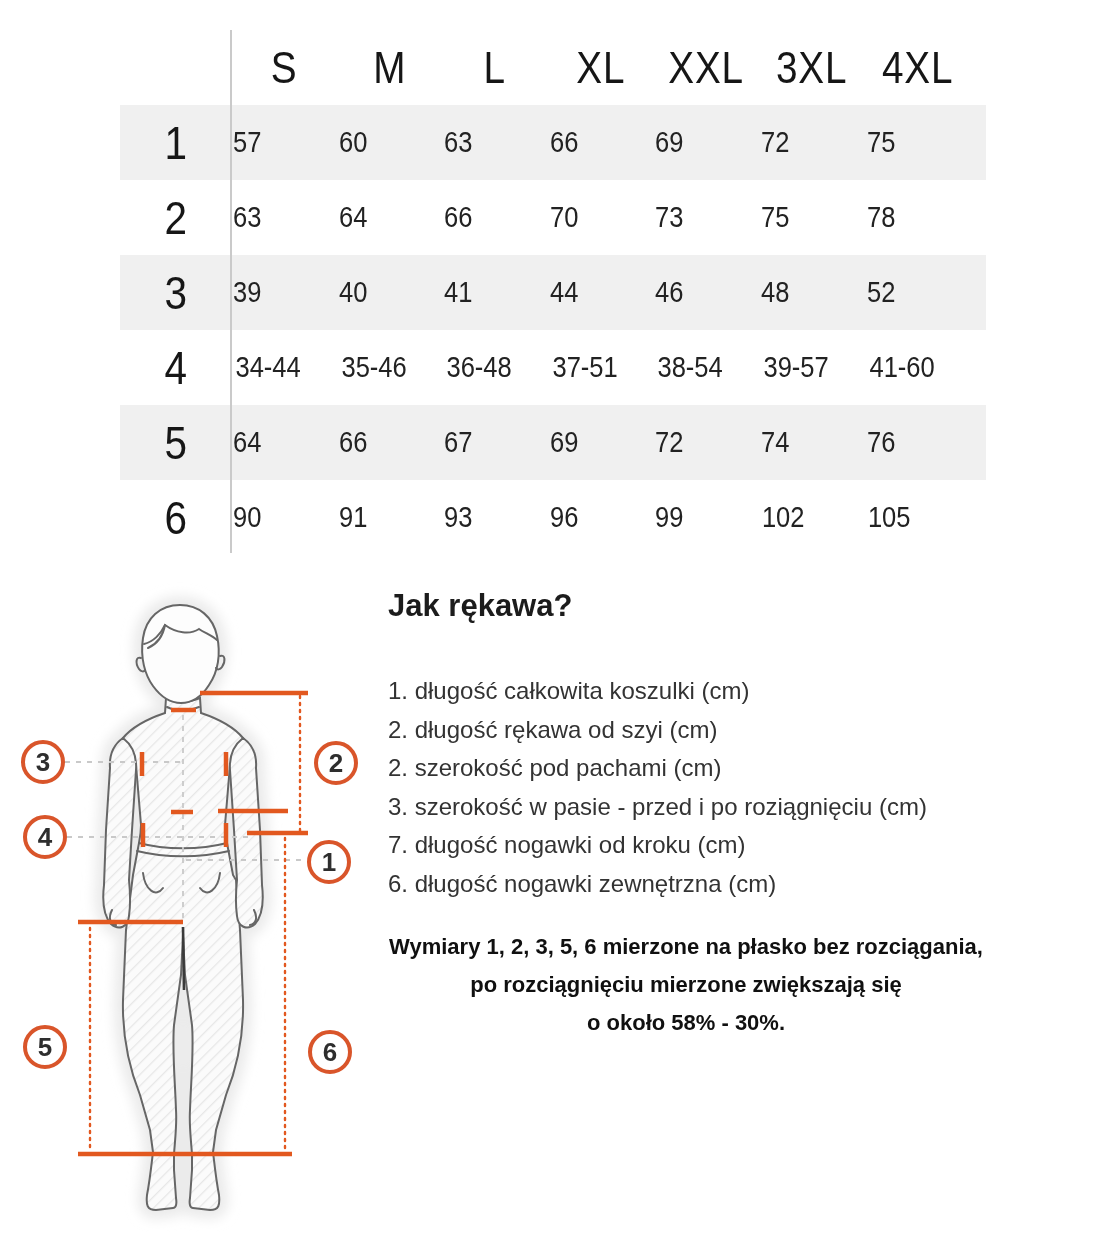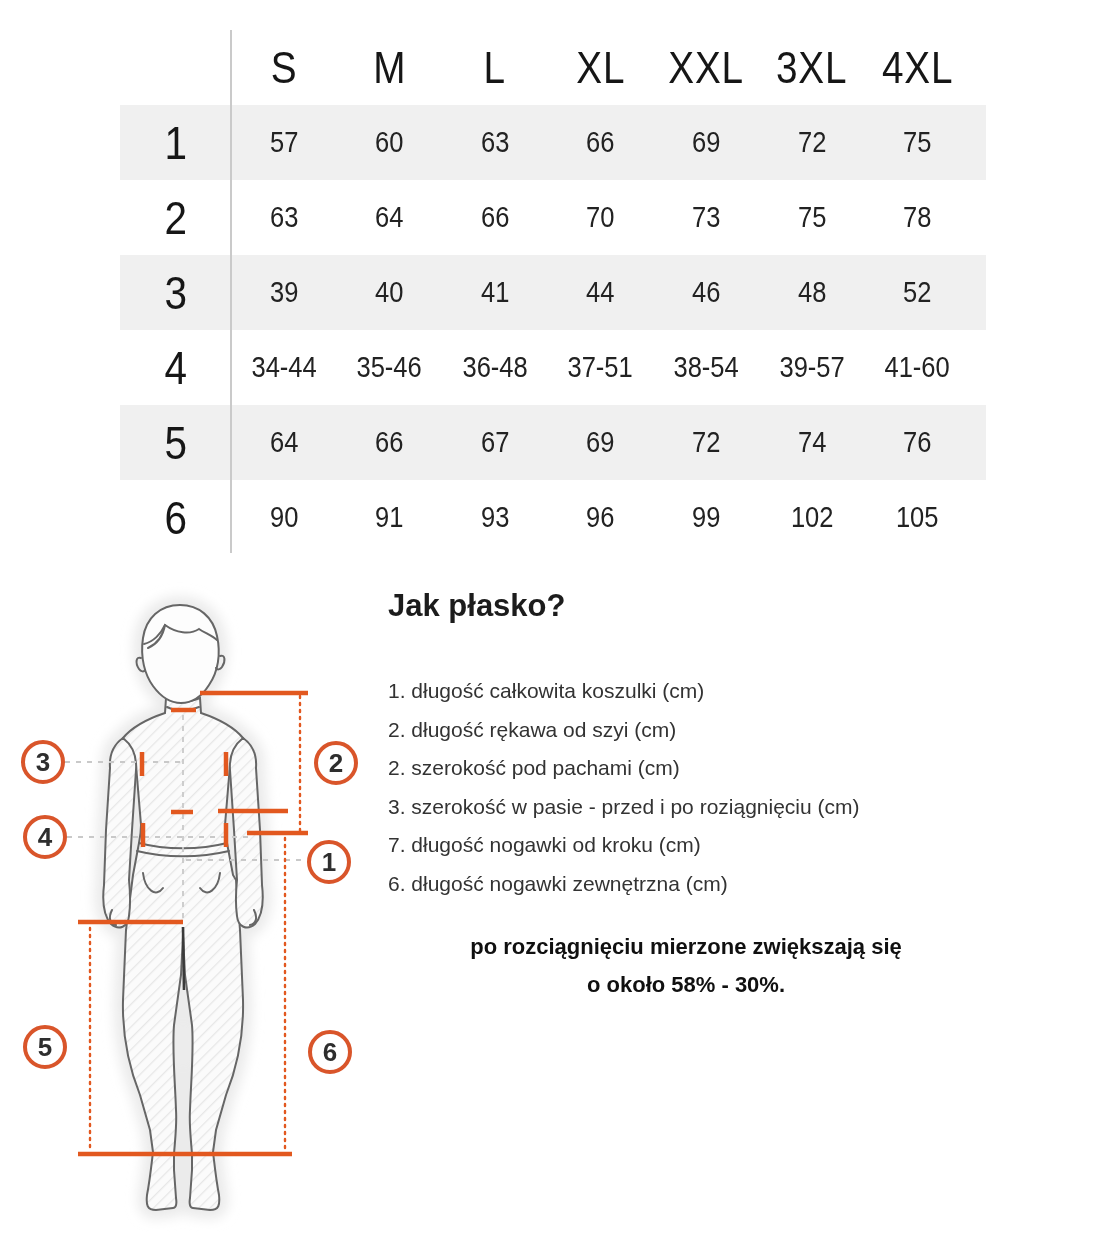--- a/index.html
+++ b/index.html
@@ -21,21 +21,21 @@
   }
   .t-row.striped { background:#f0f0f0; }
   .t-head-cell {
     text-align:center; font-size:44px; font-weight:400; color:#161616;
     letter-spacing:1px;
   }
   .t-label-cell {
     text-align:center; font-size:46px; font-weight:400; color:#161616;
   }
   .t-val-cell {
-    text-align:center; font-size:29px; font-weight:400; color:#222222;
+    text-align:left; font-size:29px; font-weight:400; color:#222222;
   }
   .cond { display:inline-block; transform:scaleX(0.88); }
   .v-divider {
     position:absolute; left:230px; top:30px; width:2px; height:523px;
     background:#cacaca;
   }
 
   
   .measure-figure { position:absolute; left:0; top:580px; width:380px; height:655px; }
   .measure-figure svg { position:absolute; left:0; top:0; }
@@ -45,21 +45,21 @@
     border:4px solid #d9552a;
     display:flex; align-items:center; justify-content:center;
     font-size:26px; font-weight:700; color:#2e2e2e;
   }
 
   
   .measure-text { position:absolute; left:388px; top:588px; width:715px; }
   .mt-title { font-size:31px; font-weight:800; color:#1c1c1c; }
   .m-list { margin-top:48px; }
   .m-item {
-    font-size:21px; font-weight:400; color:#333333;
+    font-size:24px; font-weight:400; color:#333333;
     line-height:38.5px; white-space:nowrap;
   }
   .m-note {
     position:absolute; left:366px; top:928px; width:640px;
     text-align:center; font-size:22px; font-weight:700; color:#101010;
     line-height:38px;
   }
 </style>
 </head>
 <body>
@@ -231,29 +231,30 @@
       </div>
     <div class="marker" style="left:23px;  top:445px;">
         <span>5</span>
       </div>
     <div class="marker" style="left:308px; top:450px;">
         <span>6</span>
       </div>
   </section>
 
   <section class="measure-text">
-    <h2 class="mt-title">Jak płasko?</h2>
+    <h2 class="mt-title">Jak rękawa?</h2>
     <div class="m-list">
       <div class="m-item">1. długość całkowita koszulki (cm)</div>
       <div class="m-item">2. długość rękawa od szyi (cm)</div>
       <div class="m-item">2. szerokość pod pachami (cm)</div>
       <div class="m-item">3. szerokość w pasie - przed i po roziągnięciu (cm)</div>
       <div class="m-item">7. długość nogawki od kroku (cm)</div>
       <div class="m-item">6. długość nogawki zewnętrzna (cm)</div>
     </div>
   </section>
 
   <div class="m-note">
+    <div>Wymiary 1, 2, 3, 5, 6 mierzone na płasko bez rozciągania,</div>
     <div>po rozciągnięciu mierzone zwiększają się</div>
     <div>o około 58% - 30%.</div>
   </div>
 
 </div>
 
 </body></html>

